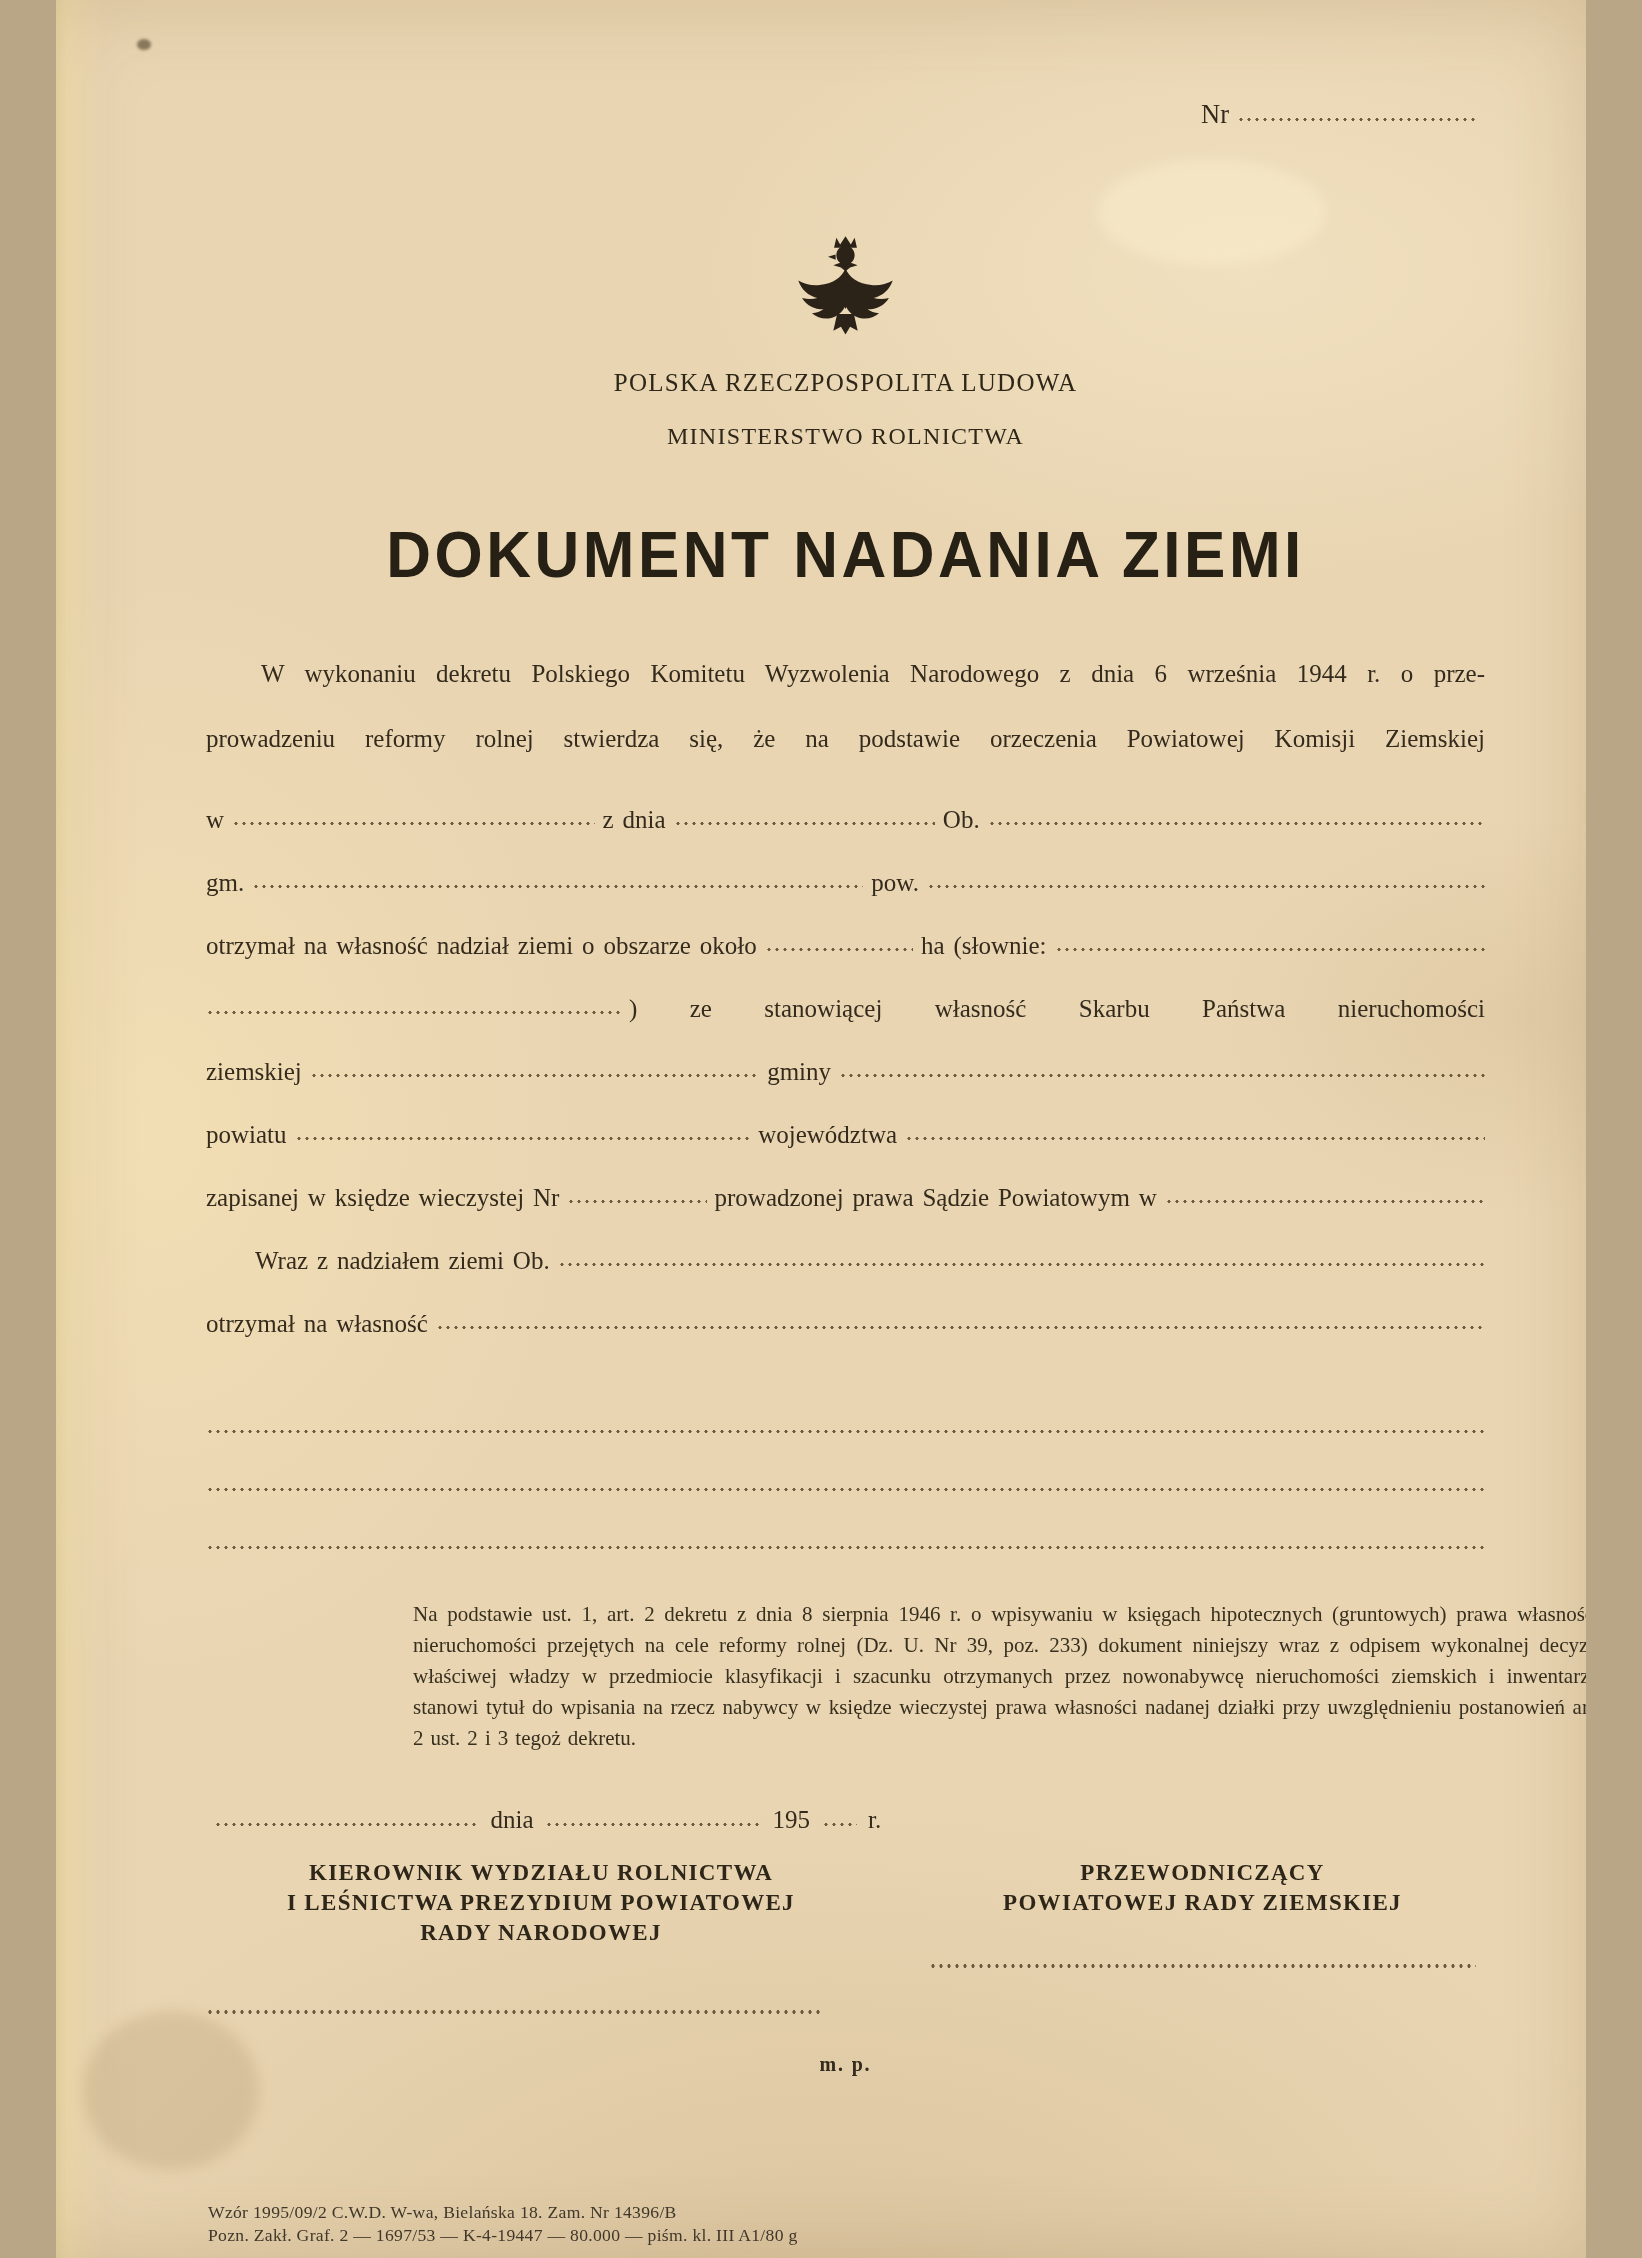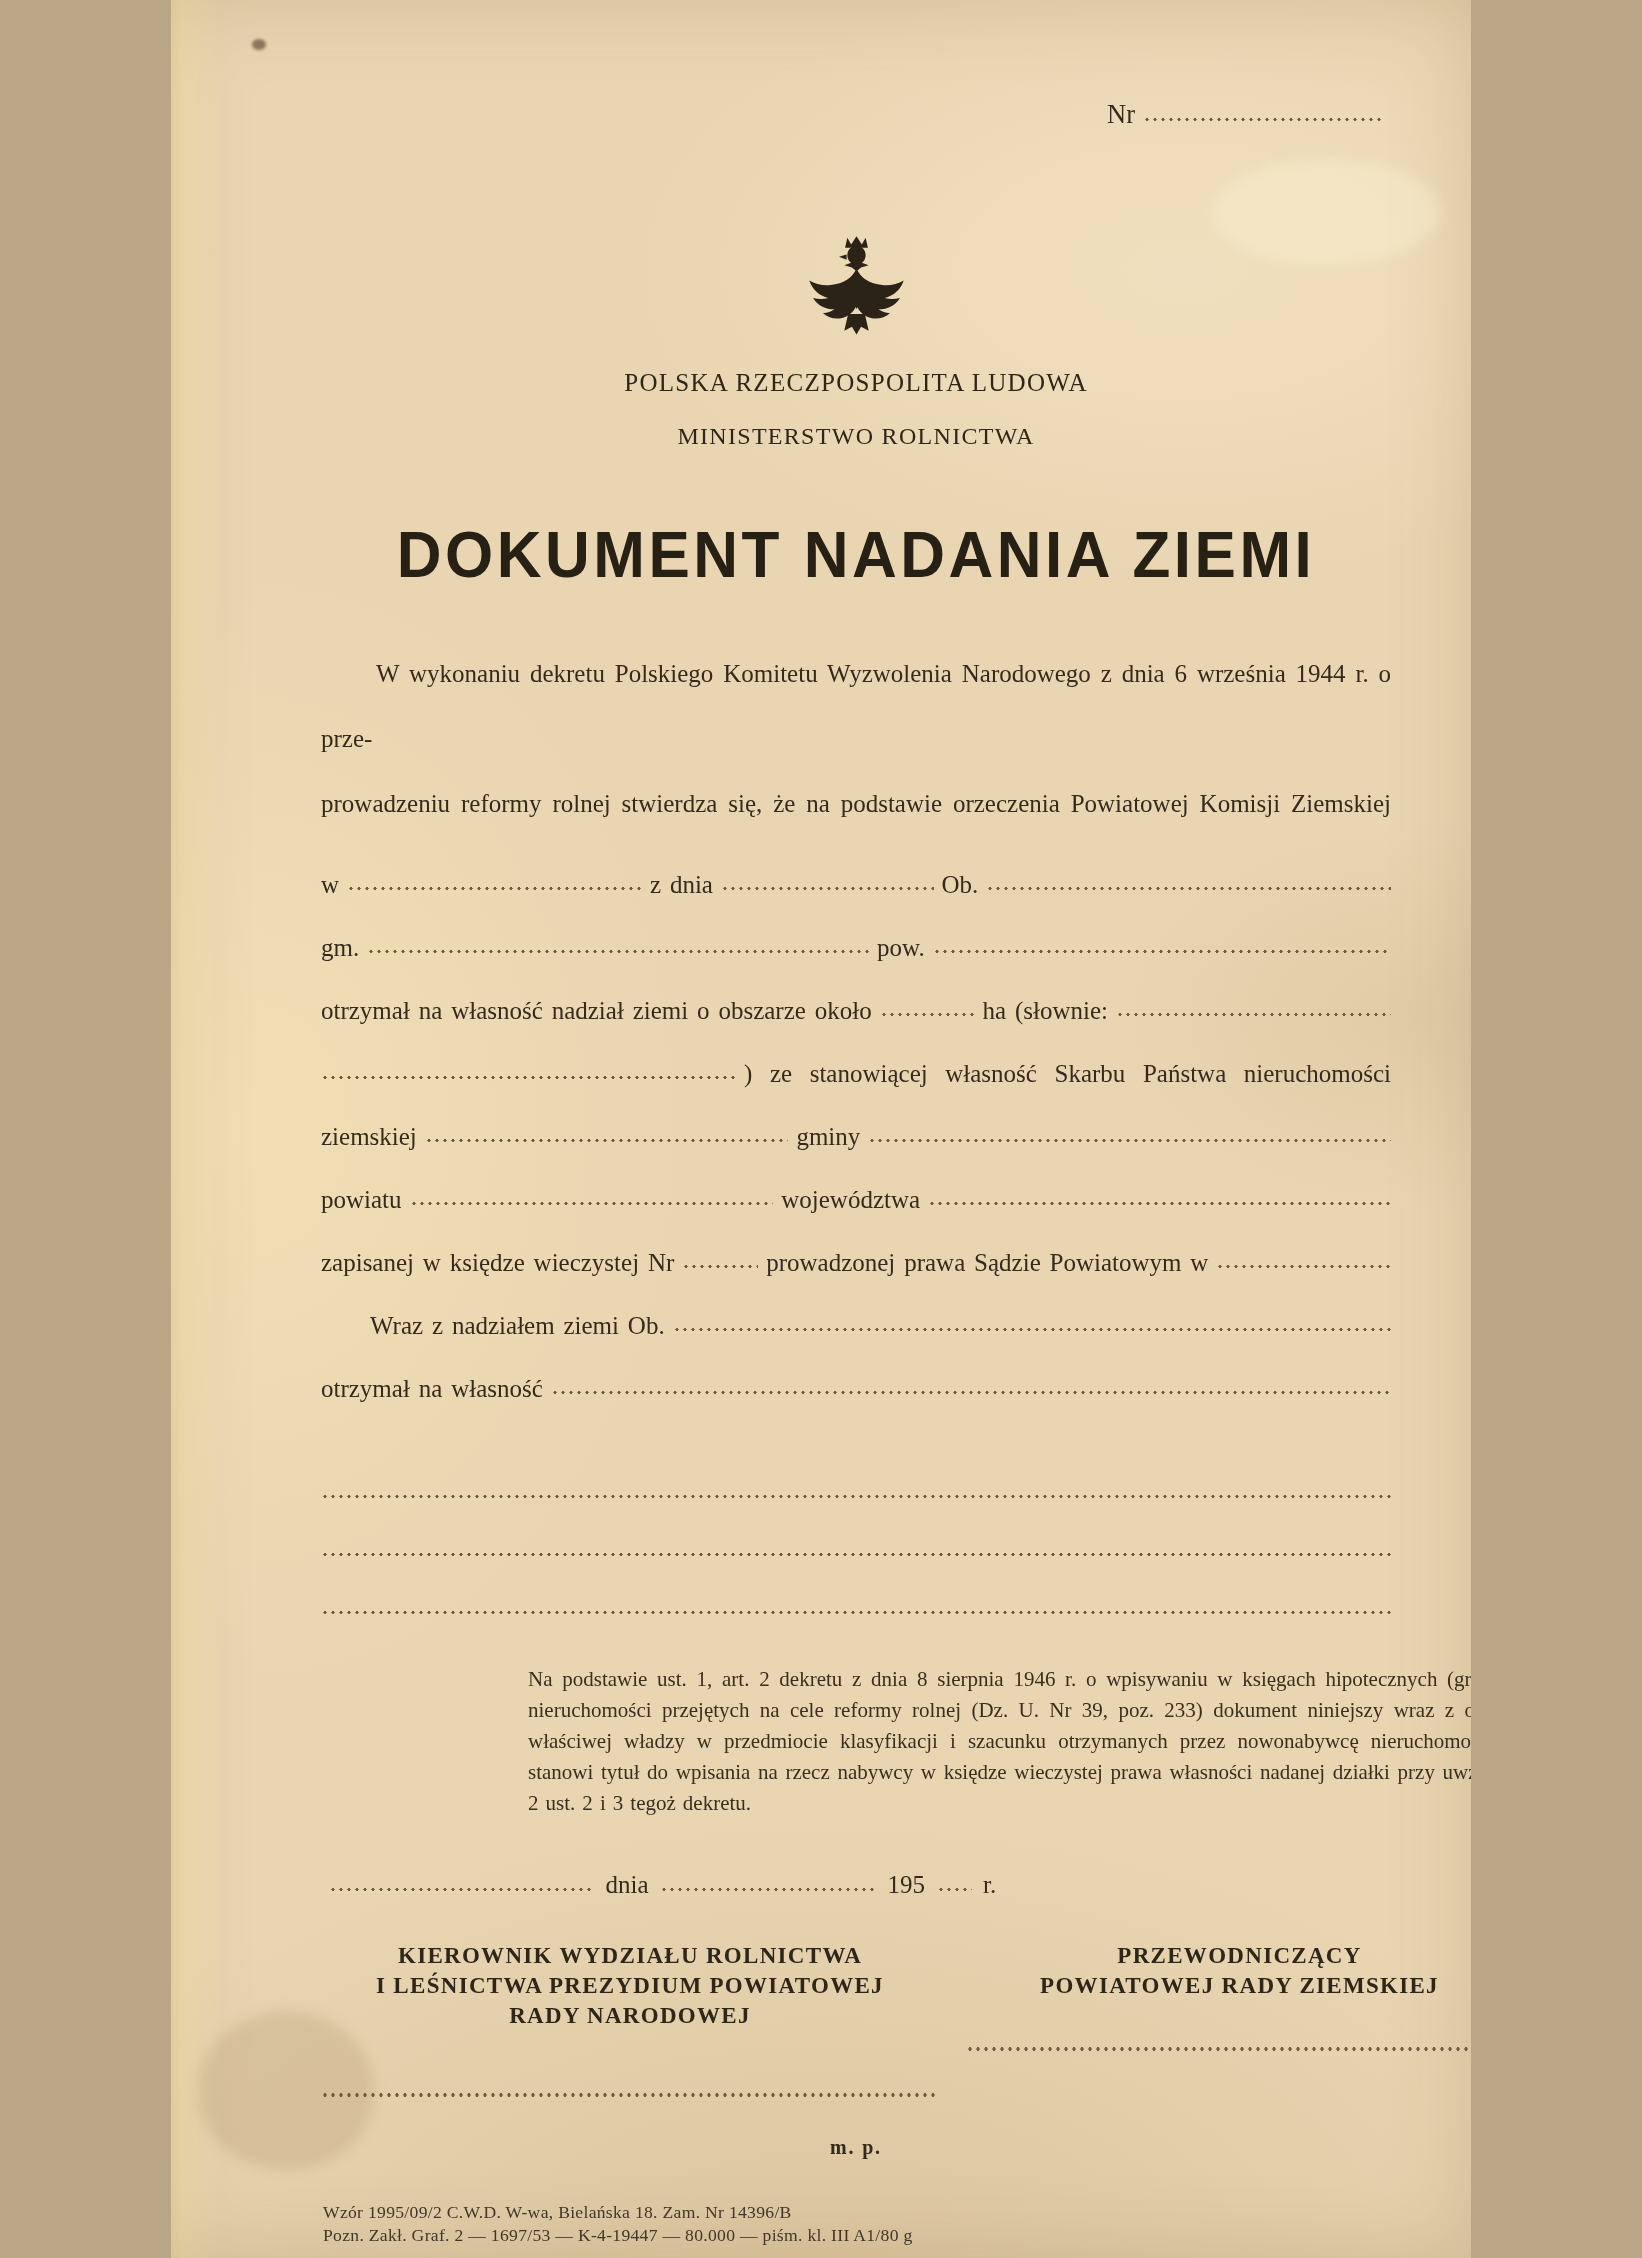--- a/index.html
+++ b/index.html
@@ -1,22 +1,22 @@
 <!DOCTYPE html>
 <html style="font-size:14px"><head>
 <meta charset="utf-8">
 <style>
   html,body{margin:0;padding:0;background:#b9a686;}
   .page{
     position:relative;
-    width:1300px;height:2258px;
+    width:1530px;height:2258px;
     margin:0 auto;
     overflow:hidden;
     box-sizing:border-box;
-    padding:0 80px 0 150px;
+    padding:0 101px 0 150px;
     font-family:"Liberation Serif", serif;
     color:#342b1d;
     background:
       radial-gradient(ellipse 794px 441px at 78% 12%, rgba(255,244,214,0.35), transparent 70%),
       radial-gradient(ellipse 618px 794px at 6% 50%, rgba(248,230,182,0.55), transparent 70%),
       radial-gradient(ellipse 1147px 662px at 50% 102%, rgba(146,112,62,0.16), transparent 75%),
       radial-gradient(ellipse 441px 282px at 96% 45%, rgba(150,115,60,0.10), transparent 70%),
       linear-gradient(90deg, rgba(252,236,178,0.55) 0px, rgba(252,236,178,0) 49px),
       linear-gradient(90deg, rgba(120,90,45,0.12) 0px, transparent 10.6px),
       #e9d5b2;
@@ -58,21 +58,21 @@
   .gaptop{margin-top:46px;}
   .shortrow{height:58px;}
 
   .legal{margin-top:41px;margin-left:207px;width:1187px;font-size:21px;line-height:31px;
          text-align:justify;color:#38301f;word-spacing:1.8px;}
 
   .dateline{display:flex;align-items:flex-end;height:41px;width:715px;font-size:25px;margin-top:39px;}
   .dateline .dots{margin-bottom:8px;}
   .dateline .lbl{margin:0 3.5px;white-space:nowrap;}
 
-  .sigs{display:flex;justify-content:space-between;margin-top:42px;gap:27px;}
+  .sigs{display:flex;justify-content:space-between;margin-top:24px;gap:27px;}
   .sig-col{font-weight:700;font-size:23px;line-height:30px;letter-spacing:1.3px;
            text-align:center;color:#2e2719;}
   .sigline{display:block;height:3.5px;}
 
   .seal{margin-top:39px;text-align:center;font-weight:700;font-size:20px;letter-spacing:1.8px;color:#332b1d;}
 
   .footer{position:absolute;left:152px;bottom:10.6px;font-size:17.6px;line-height:23px;color:#40372a;letter-spacing:0.3px;}
 </style>
 </head>
 <body>

